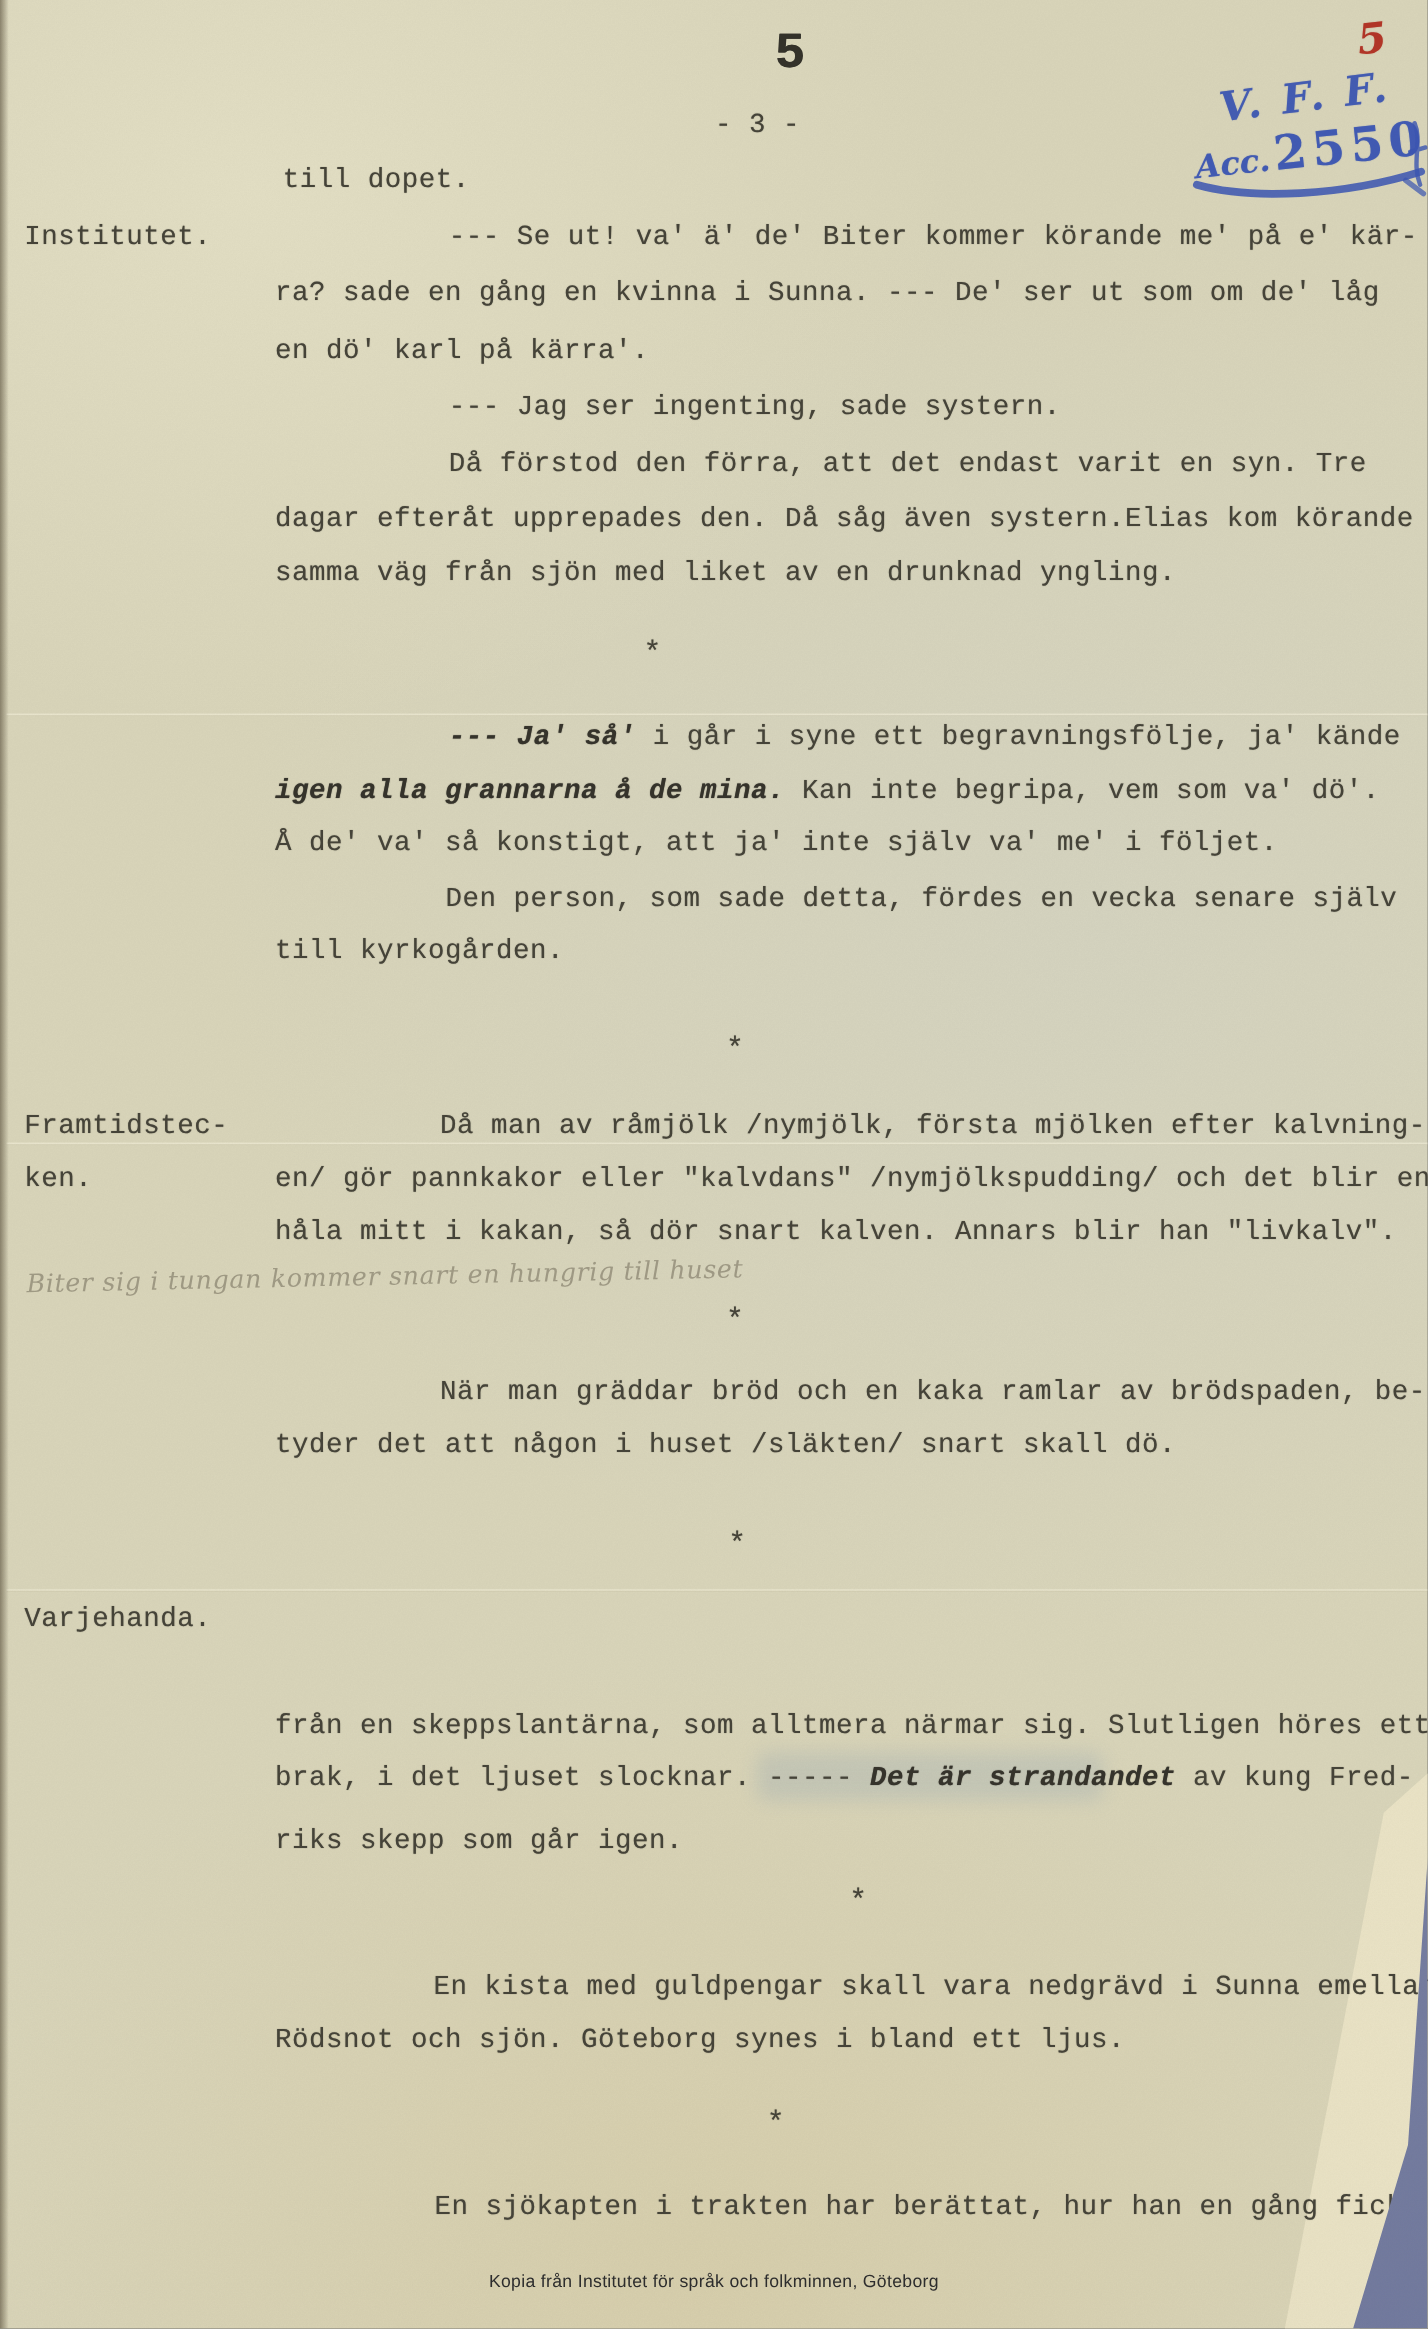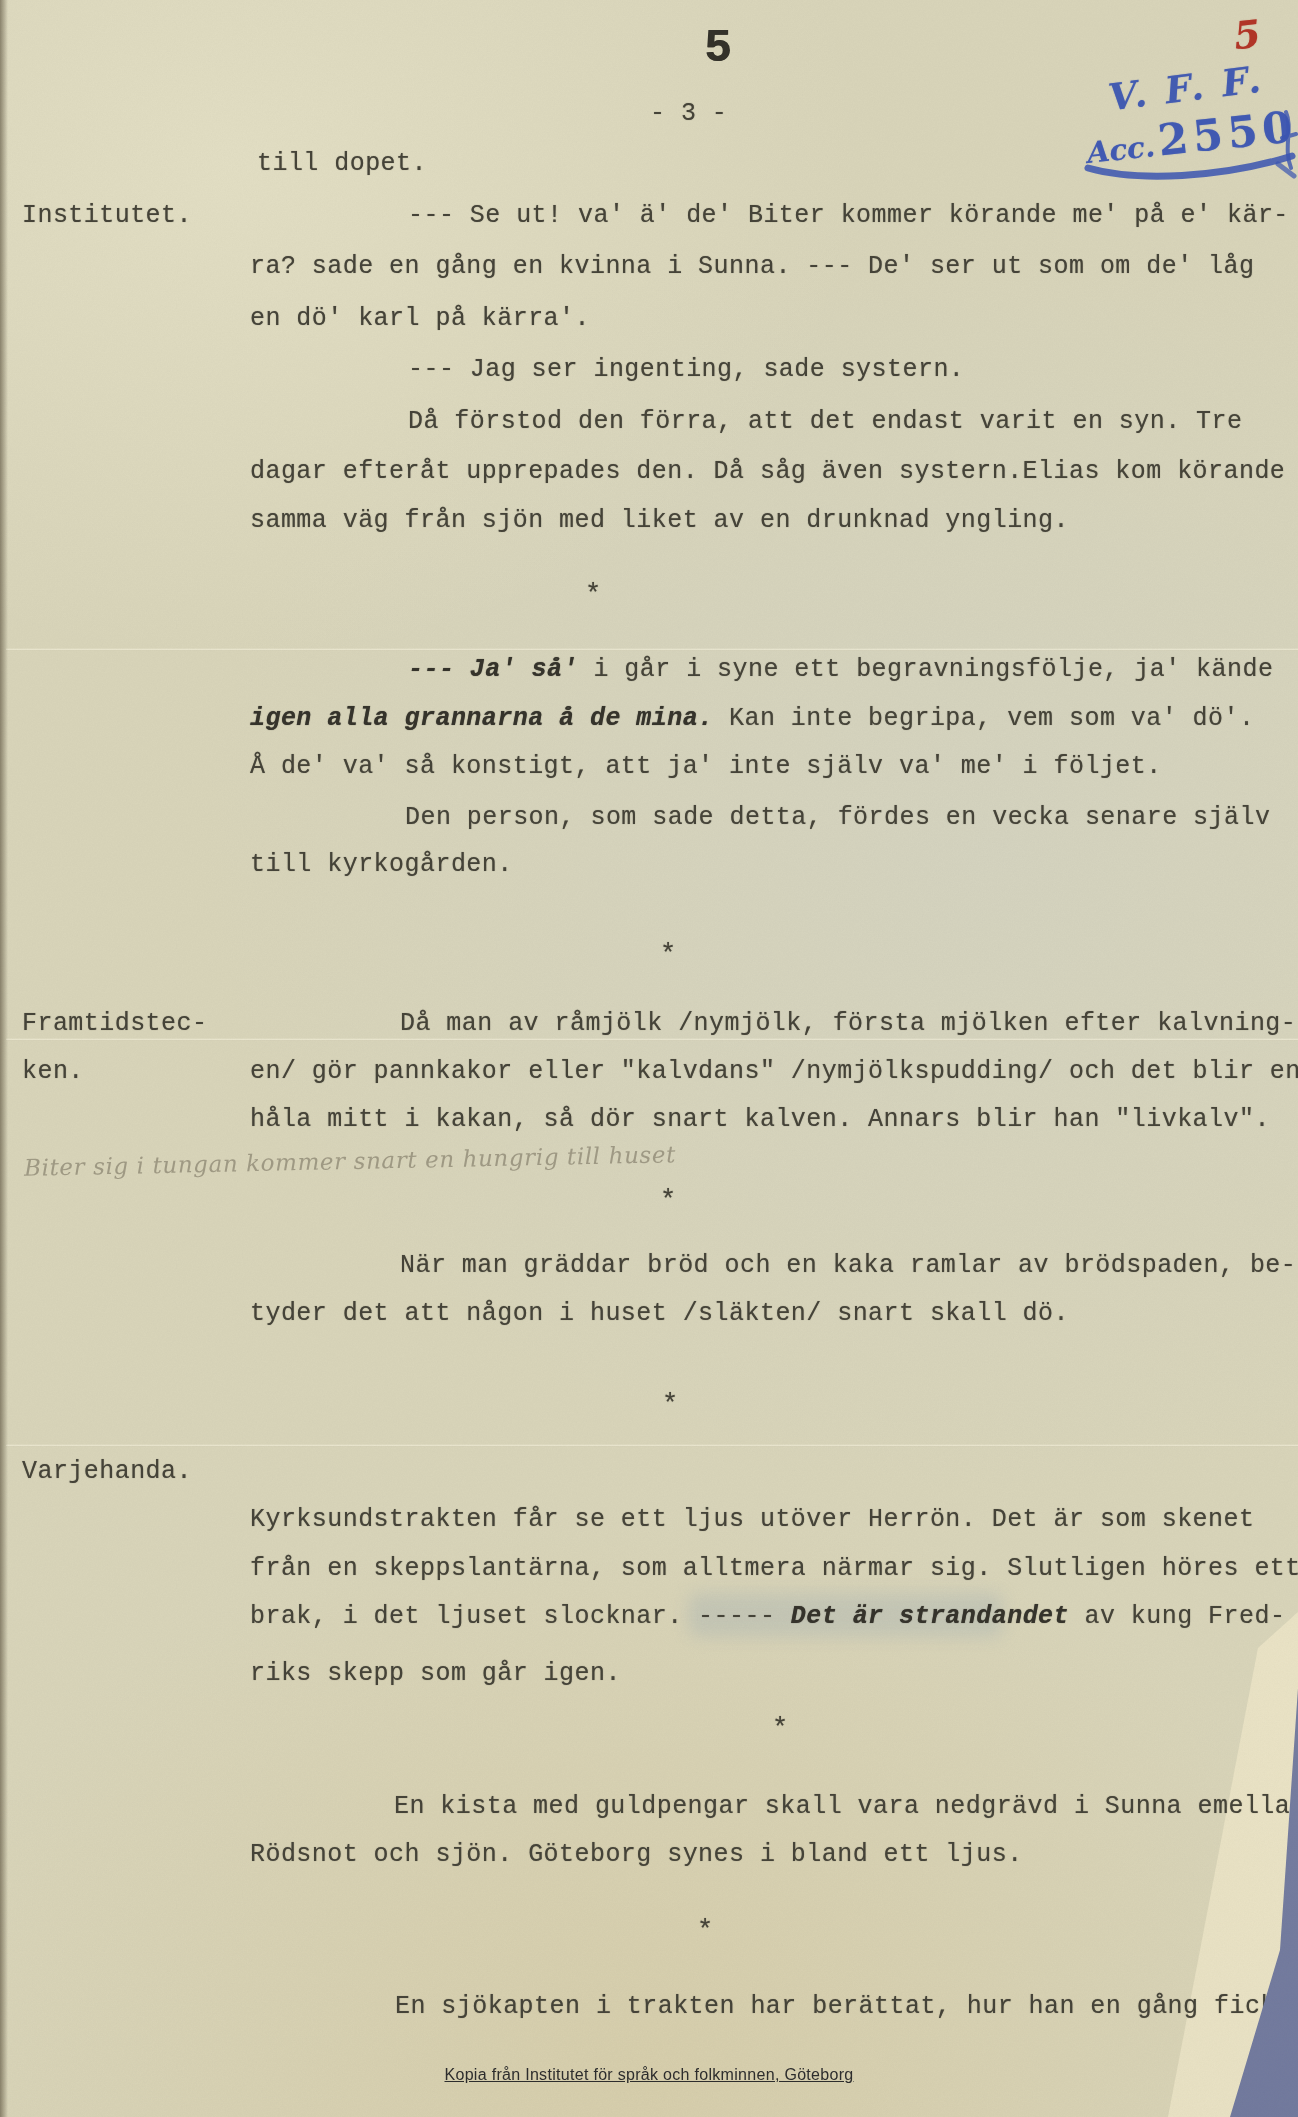--- a/index.html
+++ b/index.html
@@ -52,21 +52,21 @@
     transform:rotate(-6deg);white-space:nowrap;
     text-shadow:0 0 1px rgba(59,85,178,.6);
   }
   .stampB .acc{font:italic bold 29px "DejaVu Serif",serif;}
   .stampB .accnum{font:bold 43px "DejaVu Serif",serif;letter-spacing:5px;margin-left:4px;}
   .stampSvg{position:absolute;z-index:2;}
   .footer{
     position:absolute;left:0;right:0;top:2066px;z-index:2;
     text-align:center;
     font:16px "Liberation Sans",sans-serif;
-    color:#2d2d2d;letter-spacing:.3px;text-decoration:underline;
+    color:#2d2d2d;letter-spacing:.3px;
   }
   .edge-left{
     position:absolute;left:0;top:0;bottom:0;width:8px;z-index:4;
     background:linear-gradient(90deg, rgba(72,62,42,.55), rgba(72,62,42,0));
   }
   .crease{
     position:absolute;left:6px;right:0;height:3px;z-index:3;pointer-events:none;
     background:linear-gradient(180deg, rgba(248,244,224,0), rgba(250,246,226,.5), rgba(150,142,110,.16));
   }
   .smudge{
@@ -141,21 +141,20 @@
   <div class="t" style="left:250px;top:1106px">håla mitt i kakan, så dör snart kalven. Annars blir han "livkalv".</div>
 
   <div class="hw" style="left:24px;top:1148px">Biter sig i tungan kommer snart en hungrig till huset</div>
   <div class="t sep" style="left:660px;top:1188px">*</div>
 
   <div class="t" style="left:400px;top:1252px">När man gräddar bröd och en kaka ramlar av brödspaden, be-</div>
   <div class="t" style="left:250px;top:1300px">tyder det att någon i huset /släkten/ snart skall dö.</div>
 
   <div class="t sep" style="left:662px;top:1392px">*</div>
 
-  <div class="t" style="left:250px;top:1506px">Kyrksundstrakten får se ett ljus utöver Herrön. Det är som skenet</div>
   <div class="t" style="left:250px;top:1555px">från en skeppslantärna, som alltmera närmar sig. Slutligen höres ett</div>
   <div class="t" style="left:250px;top:1603px"><span>brak, i det ljuset slocknar. ----- </span><span class="b">Det är strandandet</span><span> av kung Fred-</span></div>
   <div class="t" style="left:250px;top:1660px">riks skepp som går igen.</div>
 
   <div class="t sep" style="left:772px;top:1716px">*</div>
 
   <div class="t" style="left:394px;top:1793px">En kista med guldpengar skall vara nedgrävd i Sunna emellan</div>
   <div class="t" style="left:250px;top:1841px">Rödsnot och sjön. Göteborg synes i bland ett ljus.</div>
 
   <div class="t sep" style="left:697px;top:1918px">*</div>

